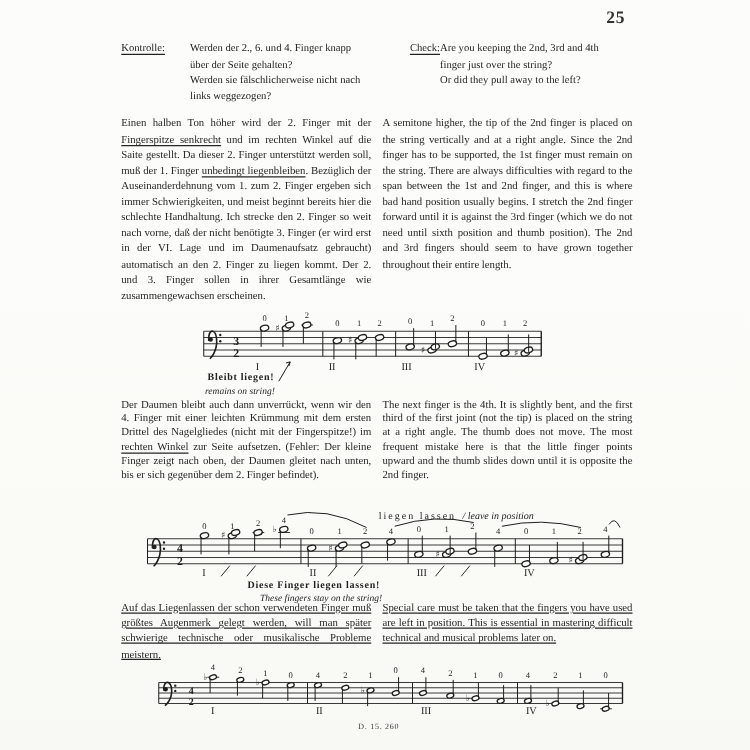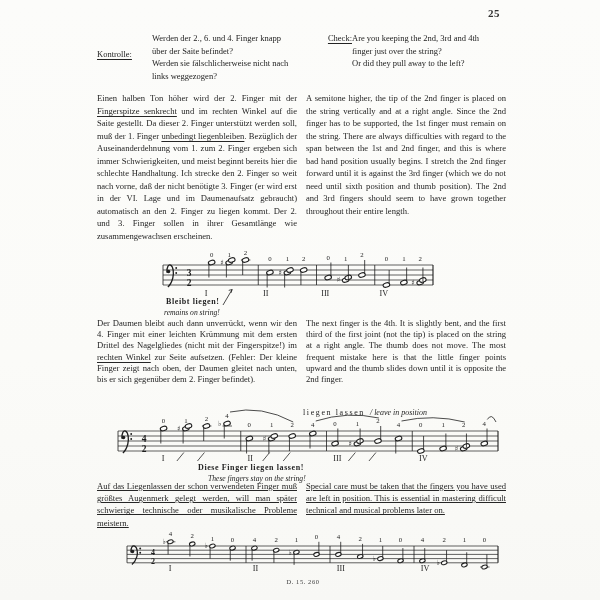--- a/index.html
+++ b/index.html
@@ -2,25 +2,25 @@
 <html lang="de"><head>
 <meta charset="utf-8">
 <style>
   html,body{margin:0;padding:0;background:#e9e9e7;}
   .page{
     position:relative;width:600px;height:600px;margin:0 auto;
     background:linear-gradient(180deg,#fcfcfa 0%,#fbfbf8 60%,#f8f8f5 100%);
     font-family:"Liberation Serif","DejaVu Serif",serif;color:#232323;overflow:hidden;
   }
   .blk{position:absolute;}
-  .pnum{left:452px;top:7px;width:48px;text-align:right;font-size:11px;font-weight:bold;letter-spacing:.5px;color:#333;}
+  .pnum{left:452px;top:7px;width:48px;text-align:right;font-size:14px;font-weight:bold;letter-spacing:.5px;color:#333;}
   .qa{display:flex;font-size:8.5px;line-height:12.7px;top:32px;}
   .qa .lbl{flex:none;text-decoration:underline;text-underline-offset:1.5px;}
   .kon{left:97px;width:202px;}
-  .kon .lbl{width:55px;margin-top:16px;}
+  .kon .lbl{width:55px;}
   .chk{left:306px;width:202px;}
   .chk .lbl{width:46px;text-align:right;}
   .qline{white-space:nowrap;}
   .para{width:200px;font-size:8.6px;text-align:justify;hyphens:auto;color:#262626;}
   .lft{left:97px;}
   .rgt{left:306px;}
   .lh125{line-height:12.5px;}
   .lh112{line-height:11.2px;}
   .lh122{line-height:12.2px;}
   .p1{top:92px;}
@@ -39,21 +39,21 @@
 <body>
 
 <div class="page">
 
   <div class="blk pnum">25</div>
 
   <div class="blk qa kon">
     <span class="lbl">Kontrolle:</span>
     <div>
         <div class="qline">Werden der 2., 6. und 4. Finger knapp</div>
-        <div class="qline">über der Saite befindet?</div>
+        <div class="qline">über der Seite gehalten?</div>
         <div class="qline">Werden sie fälschlicherweise nicht nach</div>
         <div class="qline">links weggezogen?</div>
       </div>
   </div>
 
   <div class="blk qa chk">
     <span class="lbl">Check:</span>
     <div>
         <div class="qline">Are you keeping the 2nd, 3rd and 4th</div>
         <div class="qline">finger just over the string?</div>

